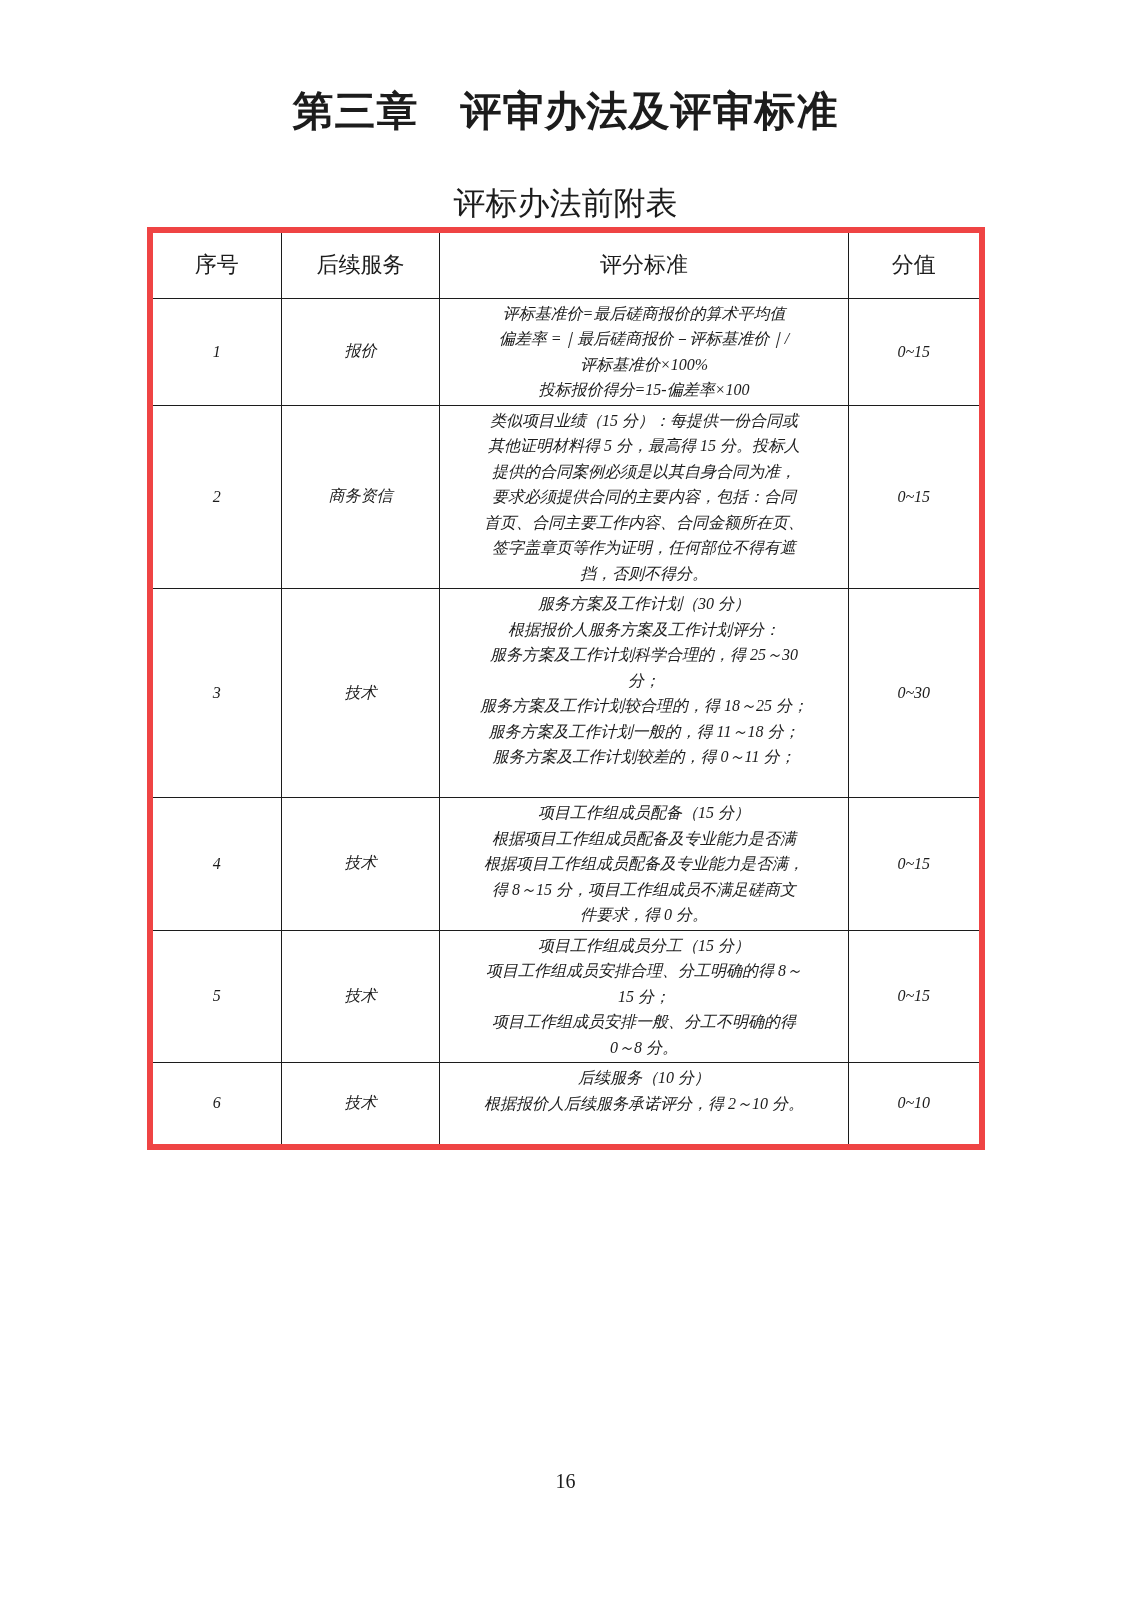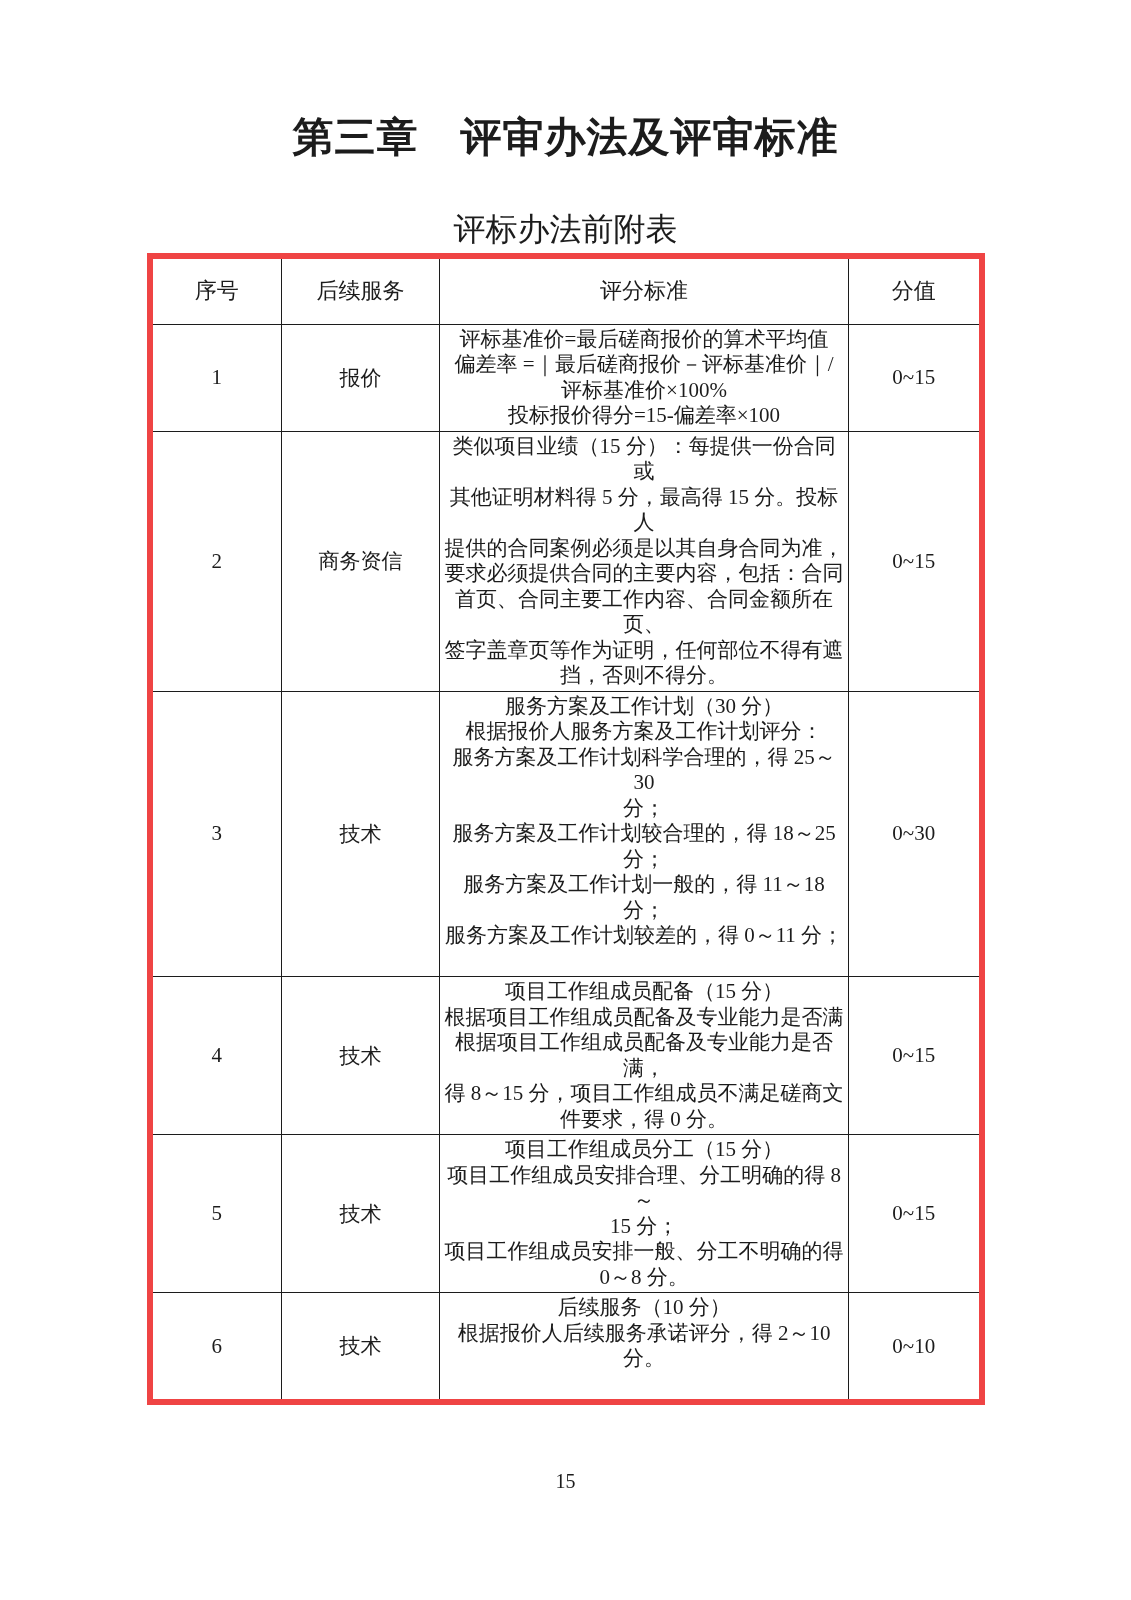--- a/index.html
+++ b/index.html
@@ -11,21 +11,21 @@
   }
   .page {
     position: relative;
     width: 1131px;
     height: 1600px;
     background: #ffffff;
     overflow: hidden;
   }
   .doc-title {
     margin: 0;
-    padding-top: 112px;
+    padding-top: 86px;
     text-align: center;
     font-size: 41px;
     line-height: 50px;
     font-weight: 700;
     letter-spacing: 1px;
   }
   .doc-subtitle {
     margin: 52px 0 0 0;
     text-align: center;
     font-size: 32px;
@@ -44,21 +44,22 @@
     padding: 2px 3px;
     text-align: center;
     vertical-align: middle;
   }
   .score-table th {
     font-weight: 400;
     font-size: 22px;
     height: 68px;
   }
   .score-table td {
-    font-size: 21px;
+    font-size: 16px;
+    font-style: italic;
   }
   .col-criteria { line-height: 25.5px; padding: 3px 4px; }
   .criteria-line { min-height: 25.5px; }
   .col-no, .col-score, .col-type { font-size: 21px; }
   .page-number {
     position: absolute;
     left: 0;
     top: 1470px;
     width: 100%;
     text-align: center;
@@ -160,15 +161,15 @@
           <td class="col-criteria">
             <div class="criteria-line">后续服务（10 分）</div>
             <div class="criteria-line">根据报价人后续服务承诺评分，得 2～10 分。</div>
             <div class="criteria-line"></div>
           </td>
           <td class="col-score">0~10</td>
         </tr>
       </tbody>
   </table>
 
-  <div class="page-number">15</div>
+  <div class="page-number">16</div>
 
 </div>
 
 </body></html>

